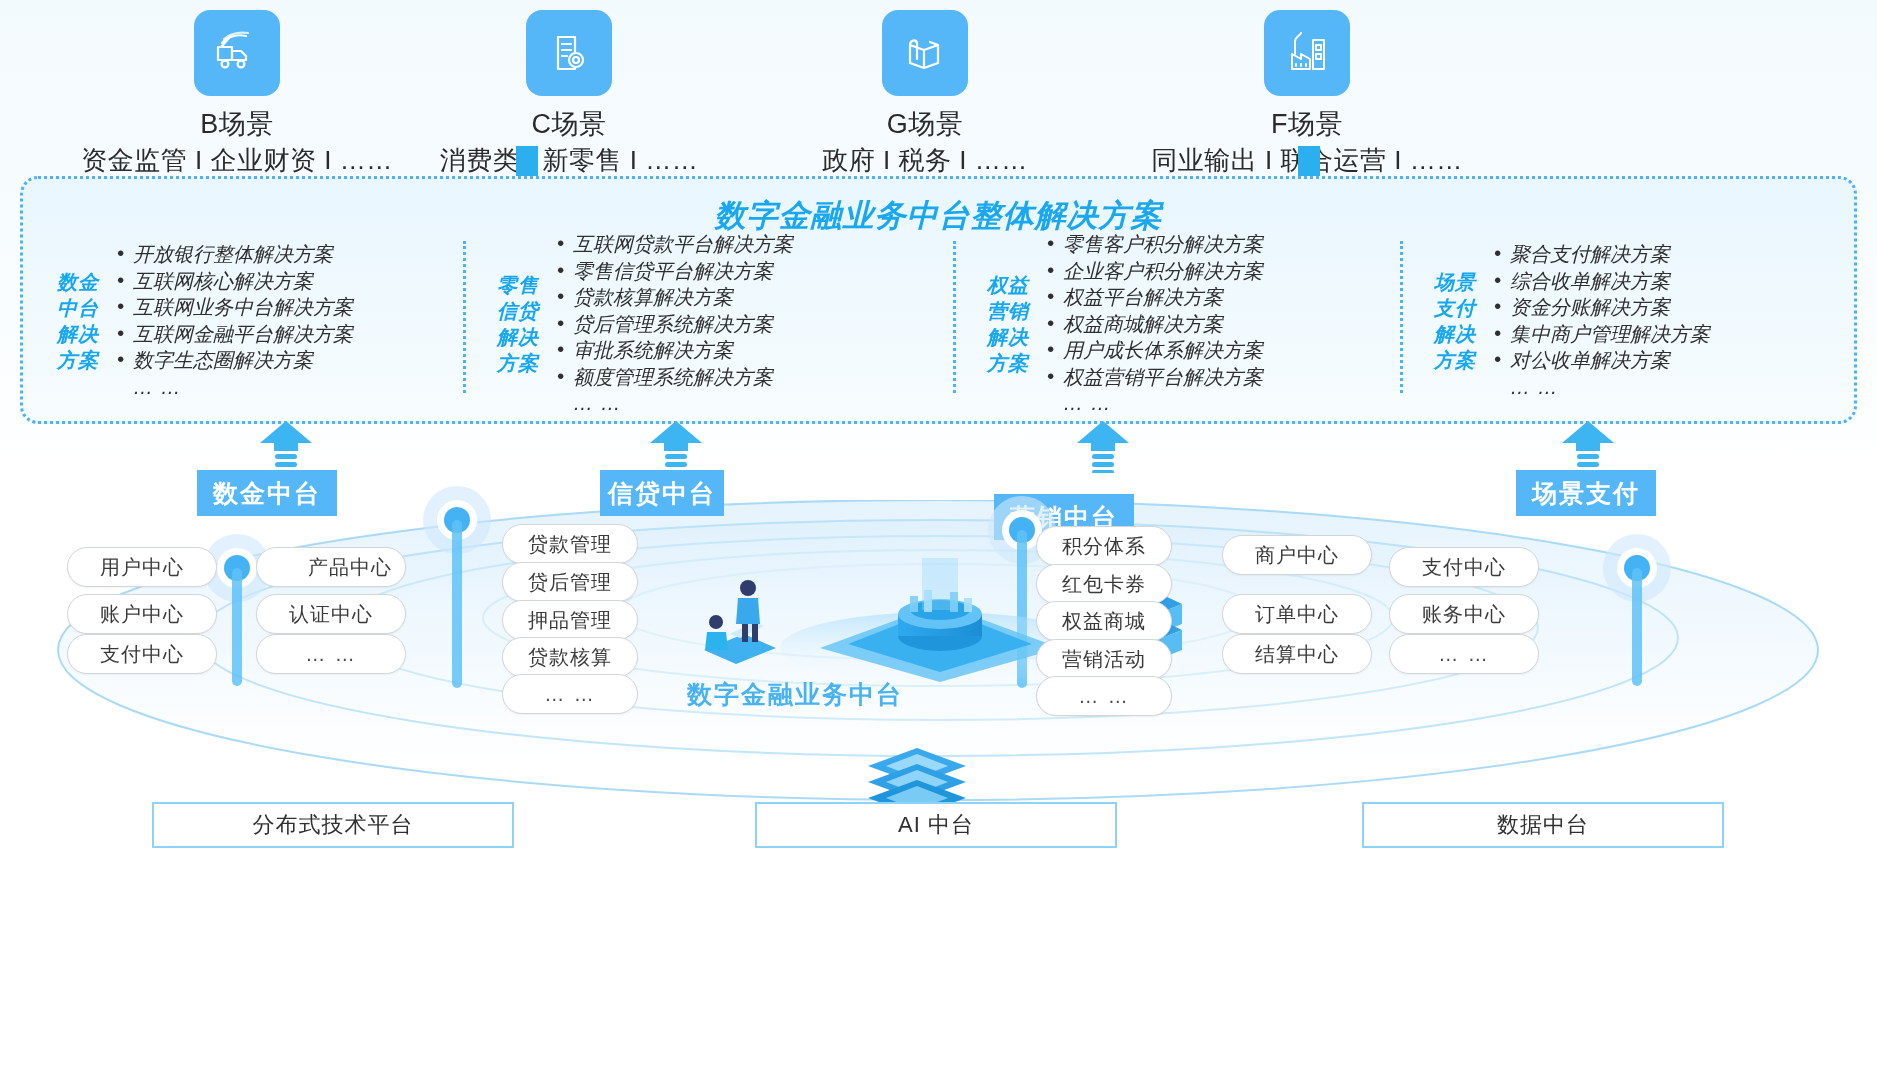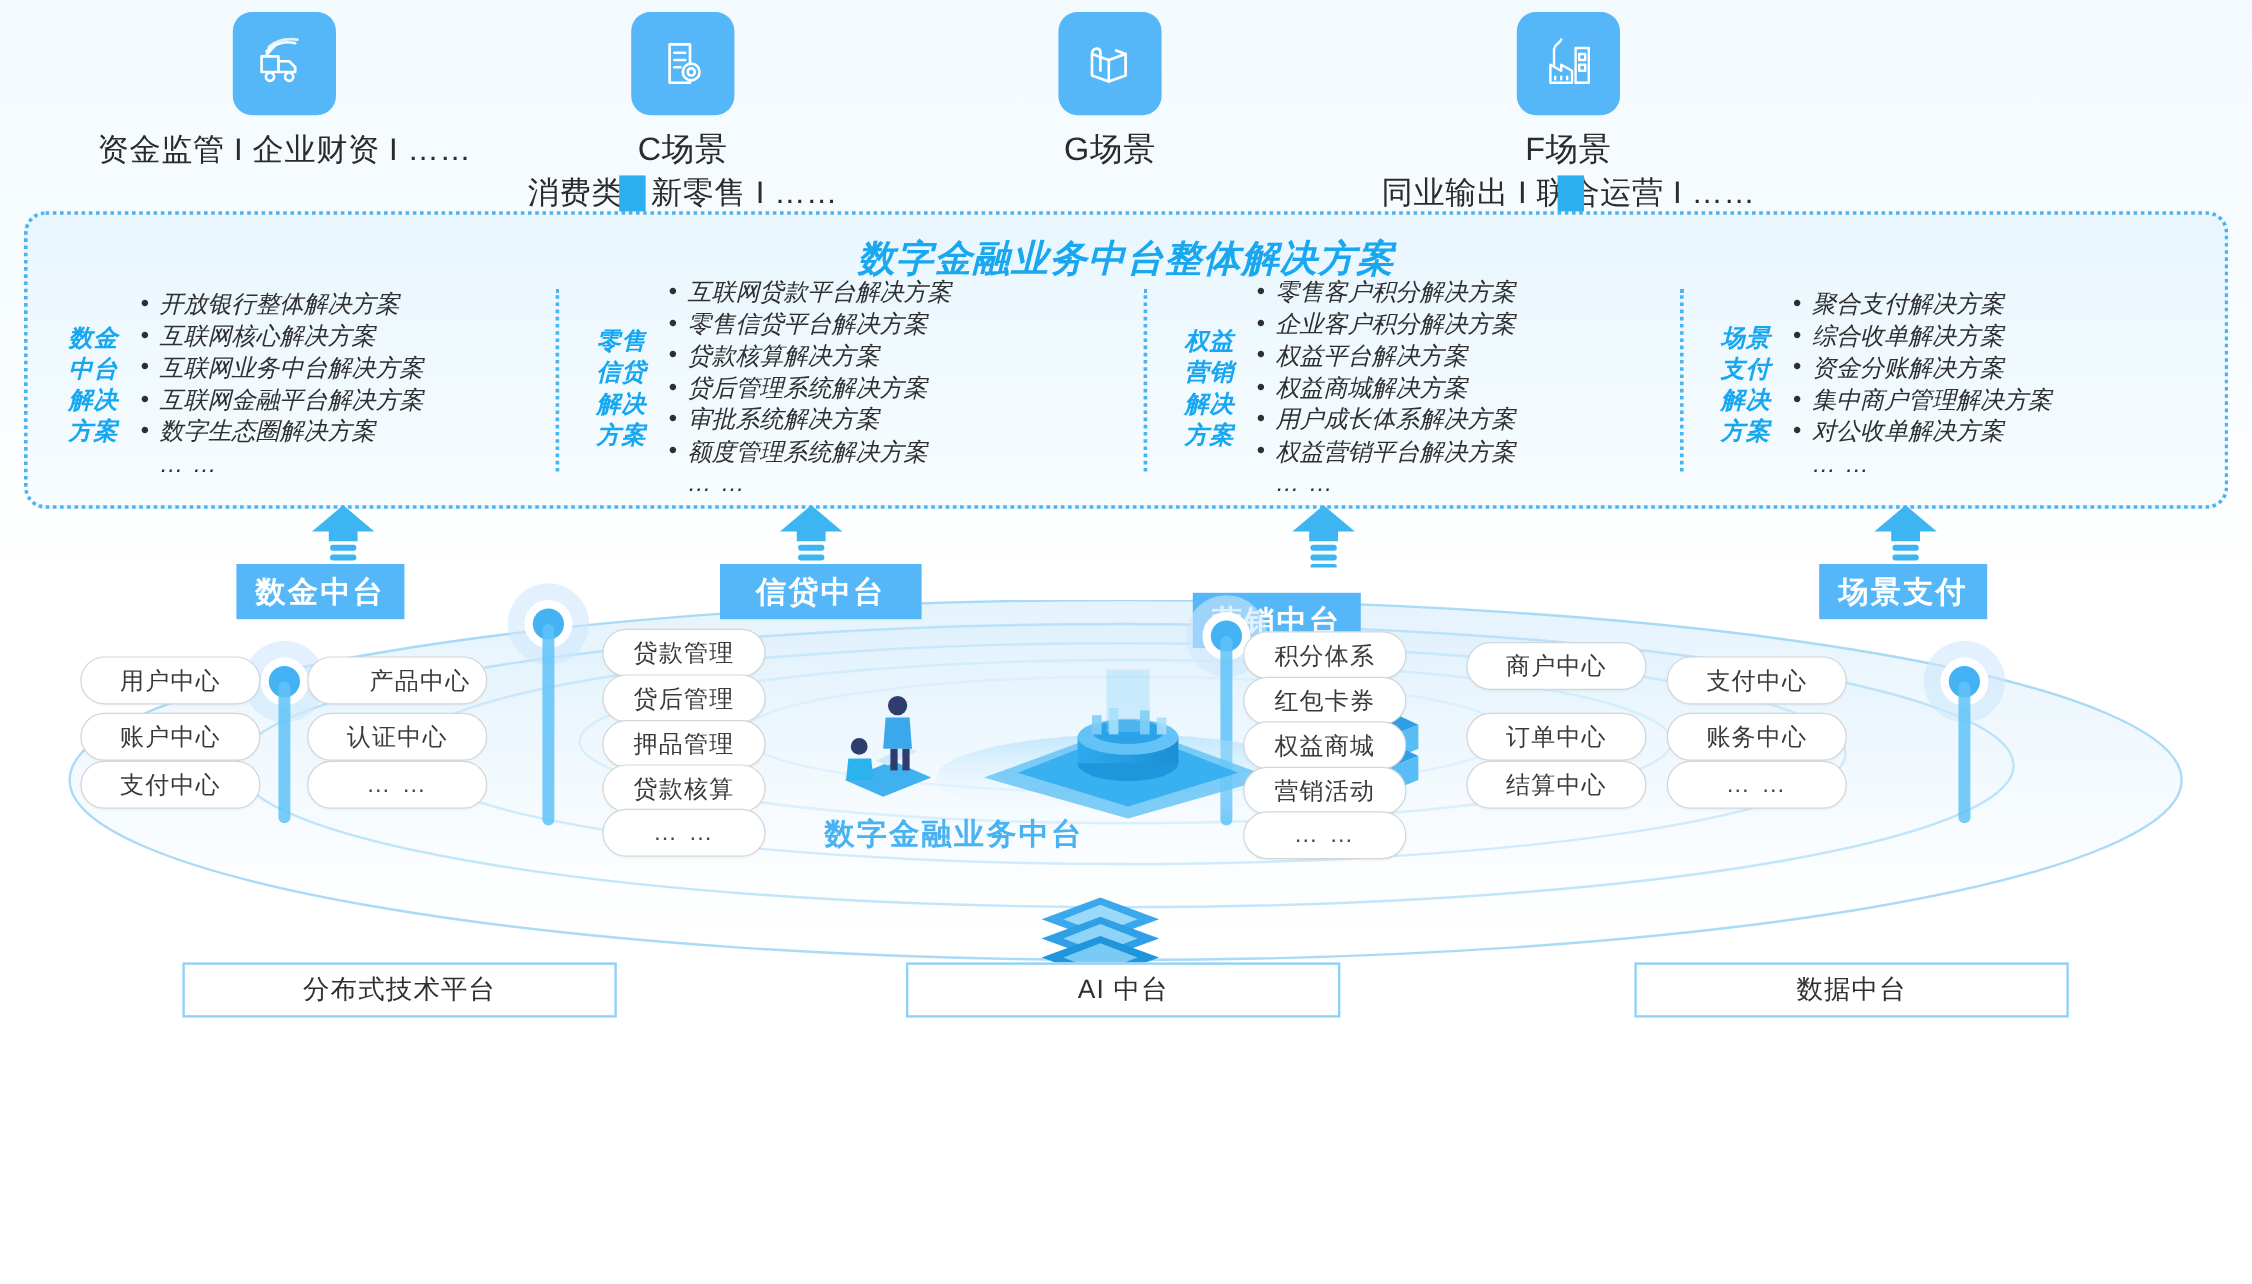--- a/index.html
+++ b/index.html
@@ -213,20 +213,21 @@
       <svg width="50" height="46" viewBox="0 0 50 46" fill="none" stroke="#ffffff" stroke-width="2.2" stroke-linecap="round" stroke-linejoin="round">
         <path d="M6 30 L6 17 L20 17 L20 30 Z"></path>
         <path d="M20 21 L29 21 L34 26 L34 30 L20 30 Z"></path>
         <circle cx="13" cy="34" r="3.4"></circle>
         <circle cx="29" cy="34" r="3.4"></circle>
         <path d="M10 13 C16 6, 26 4, 34 6" opacity="0.95"></path>
         <path d="M12 9 C19 3, 28 2, 36 3" opacity="0.8"></path>
         <path d="M9 17 L18 7"></path>
       </svg>
     </div>
+    <div class="scn-title">B场景</div>
     <div class="scn-sub">资金监管 I 企业财资 I ……</div>
   </div>
 
   <div class="scenario" style="left:359px; top:10px;">
     <div class="scn-icon">
       <svg width="48" height="48" viewBox="0 0 48 48" fill="none" stroke="#ffffff" stroke-width="2.2" stroke-linecap="round" stroke-linejoin="round">
         <path d="M13 8 L30 8 L30 40 L13 40 Z"></path>
         <path d="M17 15 L26 15"></path>
         <path d="M17 21 L26 21"></path>
         <path d="M17 27 L22 27"></path>
@@ -241,20 +242,21 @@
   <div class="scenario" style="left:715px; top:10px;">
     <div class="scn-icon">
       <svg width="50" height="48" viewBox="0 0 50 48" fill="none" stroke="#ffffff" stroke-width="2.2" stroke-linecap="round" stroke-linejoin="round">
         <path d="M10 16 L10 34 L24 39 L38 34 L38 16 L24 21 Z"></path>
         <path d="M24 21 L24 39"></path>
         <path d="M10 16 C10 11, 16 10, 17 14 L17 30"></path>
         <path d="M38 16 L30 13"></path>
       </svg>
     </div>
     <div class="scn-title">G场景</div>
+    <div class="scn-sub">政府 I 税务 I ……</div>
   </div>
 
   <div class="scenario" style="left:1097px; top:10px;">
     <div class="scn-icon">
       <svg width="48" height="48" viewBox="0 0 48 48" fill="none" stroke="#ffffff" stroke-width="2" stroke-linecap="round" stroke-linejoin="round">
         <path d="M9 40 L9 25 L18 30 L18 25 L27 30 L27 40 Z"></path>
         <path d="M30 40 L30 11 L41 11 L41 40 Z"></path>
         <rect x="33" y="16" width="5" height="5"></rect>
         <rect x="33" y="25" width="5" height="5"></rect>
         <path d="M12 25 L12 12"></path>
@@ -370,21 +372,21 @@
     <rect x="17" y="49" width="22" height="4" rx="2" fill="#3db5f2"></rect>
   </svg>
   <svg class="up-arrow" style="left:1560px; top:421px;" width="56" height="52" viewBox="0 0 56 52">
     <path d="M28 0 L54 22 L40 22 L40 30 L16 30 L16 22 L2 22 Z" fill="#3db5f2"></path>
     <rect x="17" y="33" width="22" height="5" rx="2.5" fill="#3db5f2"></rect>
     <rect x="17" y="41" width="22" height="5" rx="2.5" fill="#3db5f2"></rect>
     <rect x="17" y="49" width="22" height="4" rx="2" fill="#3db5f2"></rect>
   </svg>
 
   <div class="badge" style="left:197px; top:470px; width:140px;">数金中台</div>
-  <div class="badge" style="left:600px; top:470px; width:168px;">信贷中台</div>
+  <div class="badge" style="left:600px; top:470px; width:124px;">信贷中台</div>
   <div class="badge" style="left:994px; top:470px; width:140px;margin-top:24px;">营销中台</div>
   <div class="badge" style="left:1516px; top:470px; width:140px;">场景支付</div>
 
   <svg class="pin" style="left:200px; top:528px;" width="74" height="160" viewBox="0 0 74 160">
     <circle cx="37" cy="40" r="34" fill="#cfe8fb" opacity="0.6"></circle>
     <circle cx="37" cy="40" r="20" fill="#ffffff"></circle>
     <circle cx="37" cy="40" r="13" fill="#45b2f3"></circle>
     <rect x="32" y="40" width="10" height="118" rx="5" fill="#5fc2f8" opacity="0.85"></rect>
   </svg>
   <svg class="pin" style="left:420px; top:480px;" width="74" height="210" viewBox="0 0 74 210">

